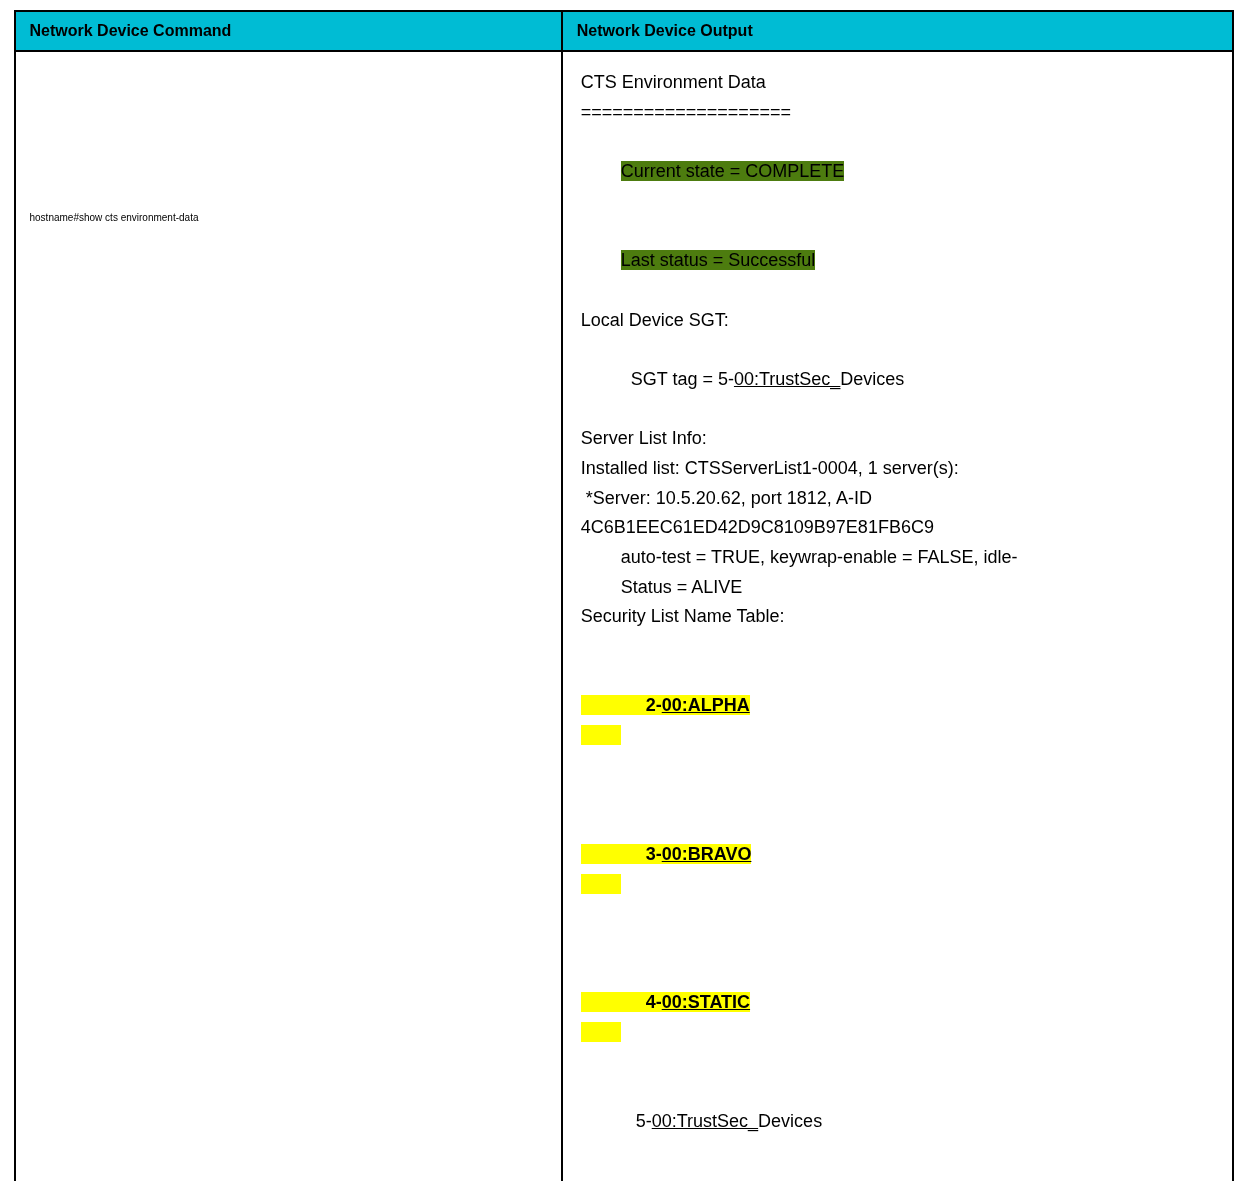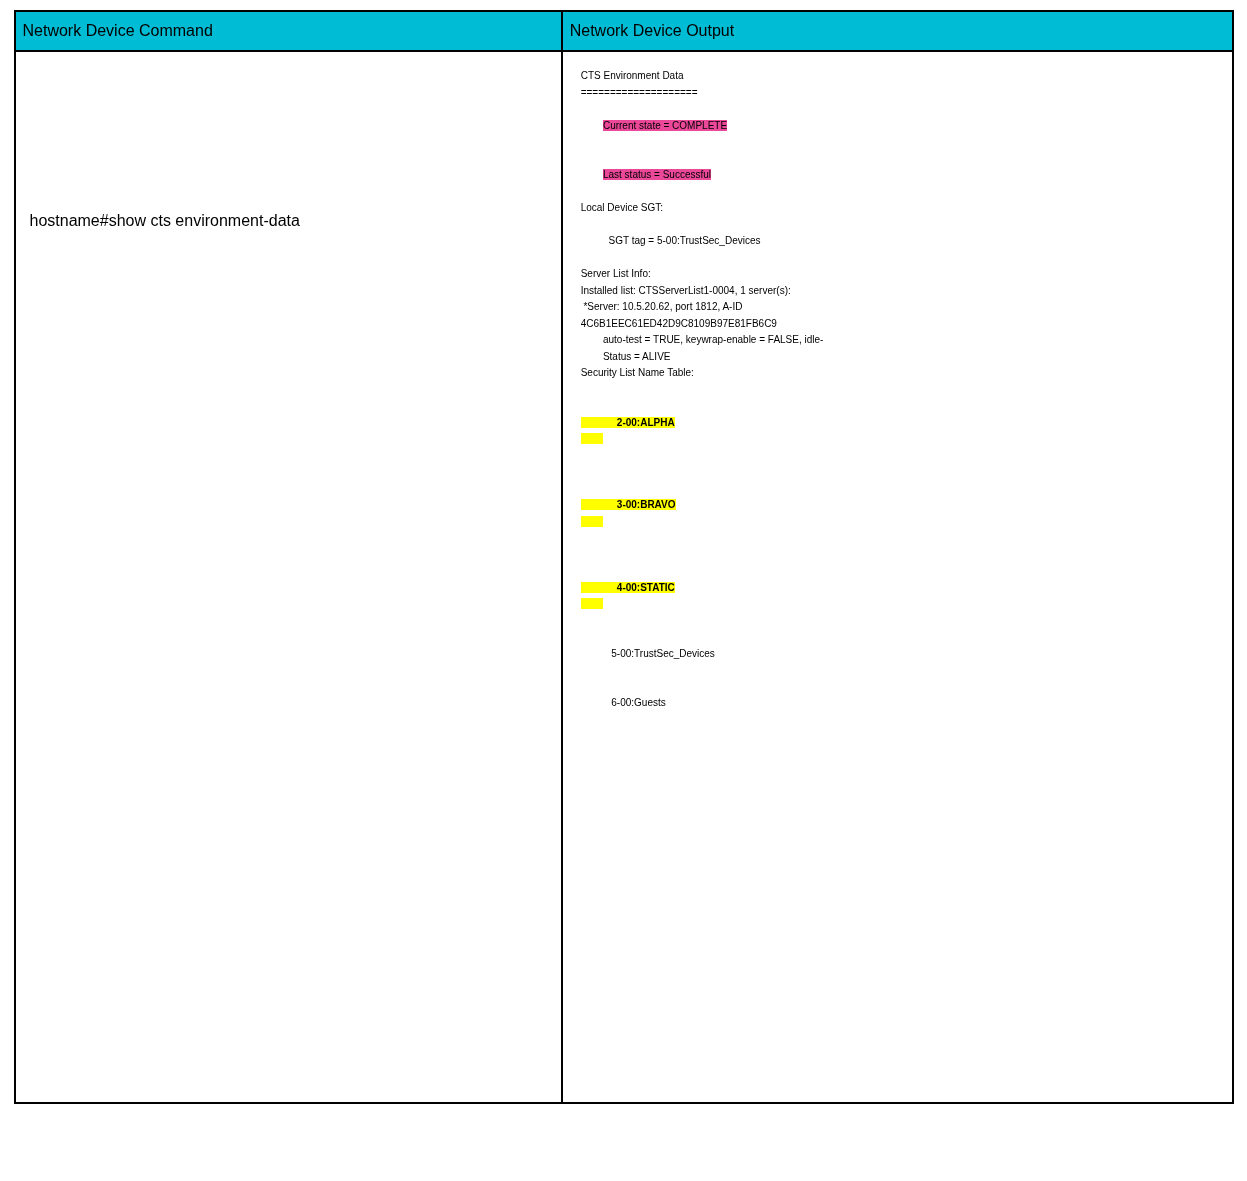--- a/index.html
+++ b/index.html
@@ -17,22 +17,22 @@
       border: 2px solid #000;
       width: 1220px;
       margin: 0 auto;
     }
     .table-header {
       display: flex;
       background-color: #00bcd4;
       border-bottom: 2px solid #000;
     }
     .header-cell {
-      padding: 10px 7px;
-      font-weight: normal;
+      padding: 10px 14px;
+      font-weight: bold;
       font-size: 16px;
       color: #000;
     }
     .header-cell-left {
       width: 45%;
       border-right: 2px solid #000;
     }
     .header-cell-right {
       width: 55%;
       border-radius: 14px;
@@ -48,35 +48,36 @@
       display: flex;
       align-items: flex-start;
       padding-top: 160px;
     }
     .col-right {
       width: 55%;
       padding: 16px 18px;
       line-height: 1.65;
     }
     .cmd-text {
-      font-size: 16px;
+      font-size: 10px;
     }
     .output-line {
       display: block;
       white-space: pre-wrap;
-      font-size: 10px;
+      font-size: 18px;
     }
     .highlight-yellow {
-      background-color: #ec4899;
+      background-color: #4d7c0f;
     }
     .highlight-yellow-bold {
       background-color: yellow;
       font-weight: bold;
     }
     .underline {
+      text-decoration: underline;
     }
   </style>
 </head>
 <body>
 
 <div class="table-wrapper">
   <div class="table-header">
     <div class="header-cell header-cell-left">
       <span>Network Device Command</span>
     </div>

